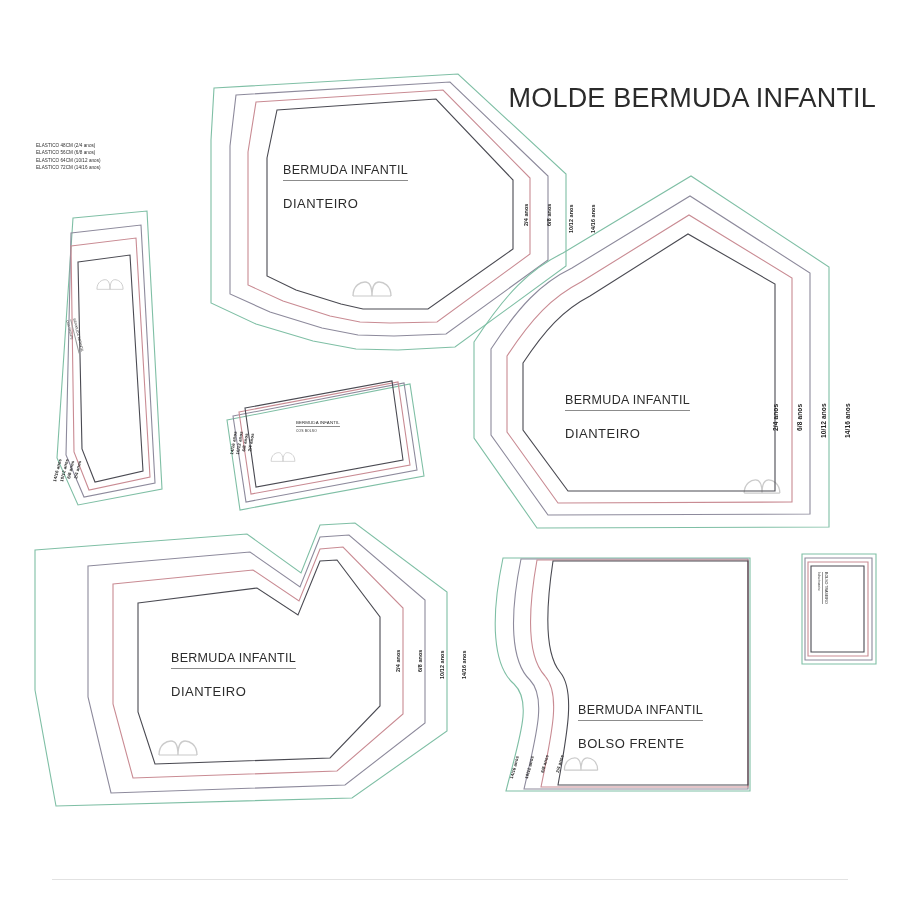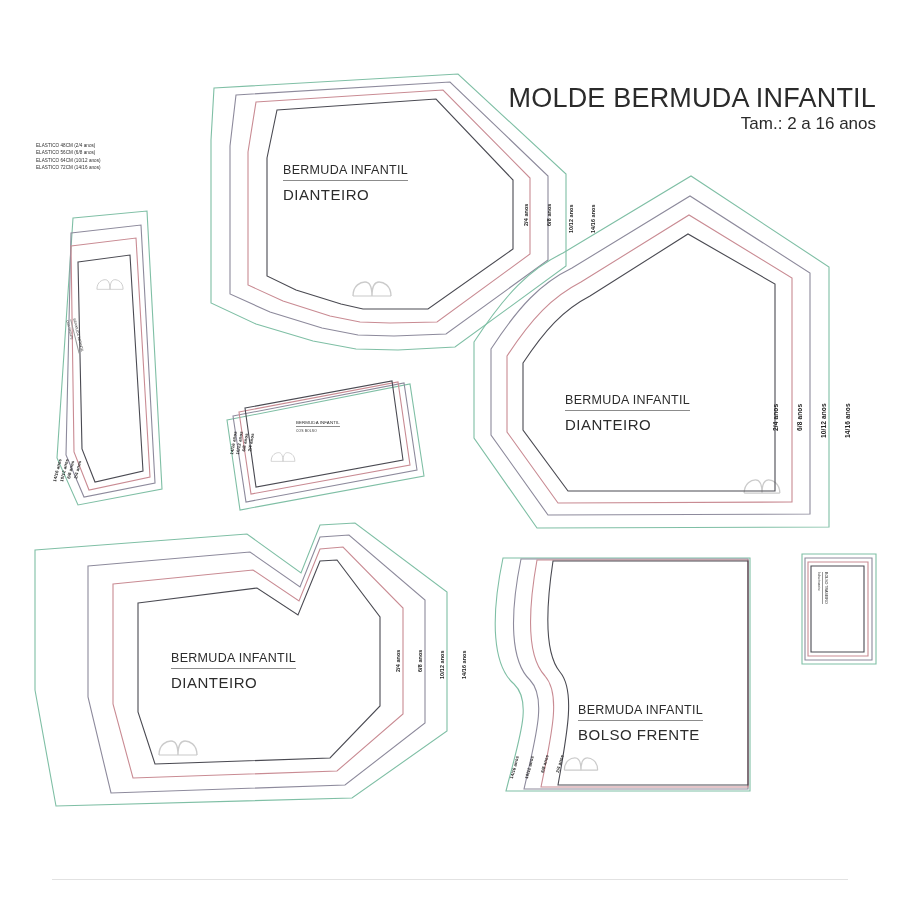--- a/index.html
+++ b/index.html
@@ -33,22 +33,22 @@
     position:absolute;font-size:4.6px;line-height:1.62;
     color:#2f2f2f;letter-spacing:.05px;white-space:nowrap;
   }
 
   .plabel{position:absolute;white-space:nowrap;}
   .plabel .pl-main{
     font-size:12.5px;color:#2c2c2c;letter-spacing:.3px;
     border-bottom:1px solid #8c8c8c;padding-bottom:3px;display:block;
   }
   .plabel .pl-sub{
-    font-size:15px;color:#2c2c2c;letter-spacing:.5px;
-    display:block;margin-top:5px;
+    font-size:13px;color:#2c2c2c;letter-spacing:.5px;
+    display:block;margin-top:15px;
   }
   .plabel.tiny .pl-main{font-size:4.4px;padding-bottom:1px;letter-spacing:.1px;}
   .plabel.tiny .pl-sub{font-size:3.4px;margin-top:1.5px;letter-spacing:.1px;}
   .plabel.mini .pl-main{font-size:3.6px;padding-bottom:1px;letter-spacing:0;border-bottom-color:#9a9a9a;}
   .plabel.mini .pl-sub{font-size:3.1px;margin-top:1px;letter-spacing:0;}
 
   .szlabel{
     position:absolute;font-size:5.4px;color:#222;white-space:nowrap;
     transform-origin:0 0;letter-spacing:.1px;font-weight:700;
   }
@@ -106,21 +106,20 @@
       <g>
         <path d="M 802 554 L 876 554 L 876 664 L 802 664 Z" class="piece-path sz3"></path>
         <path d="M 805 558 L 872 558 L 872 660 L 805 660 Z" class="piece-path sz2"></path>
         <path d="M 808 562 L 868 562 L 868 656 L 808 656 Z" class="piece-path sz1"></path>
         <path d="M 811 566 L 864 566 L 864 652 L 811 652 Z" class="piece-path sz0"></path>
       </g>
     </svg>
 
   <div class="titleblock" id="titleblock" style="right:24px;top:84px;">
     <div class="title-main">MOLDE BERMUDA INFANTIL</div>
-    <div class="title-sub">Tam.: 2 a 16 anos</div>
   </div>
 
   <div class="legend" id="legend" style="left:36px;top:142px;">
       <div>ELASTICO 48CM (2/4 anos)</div>
       <div>ELASTICO 56CM (6/8 anos)</div>
       <div>ELASTICO 64CM (10/12 anos)</div>
       <div>ELASTICO 72CM (14/16 anos)</div>
     </div>
 
   <div id="overlays">

